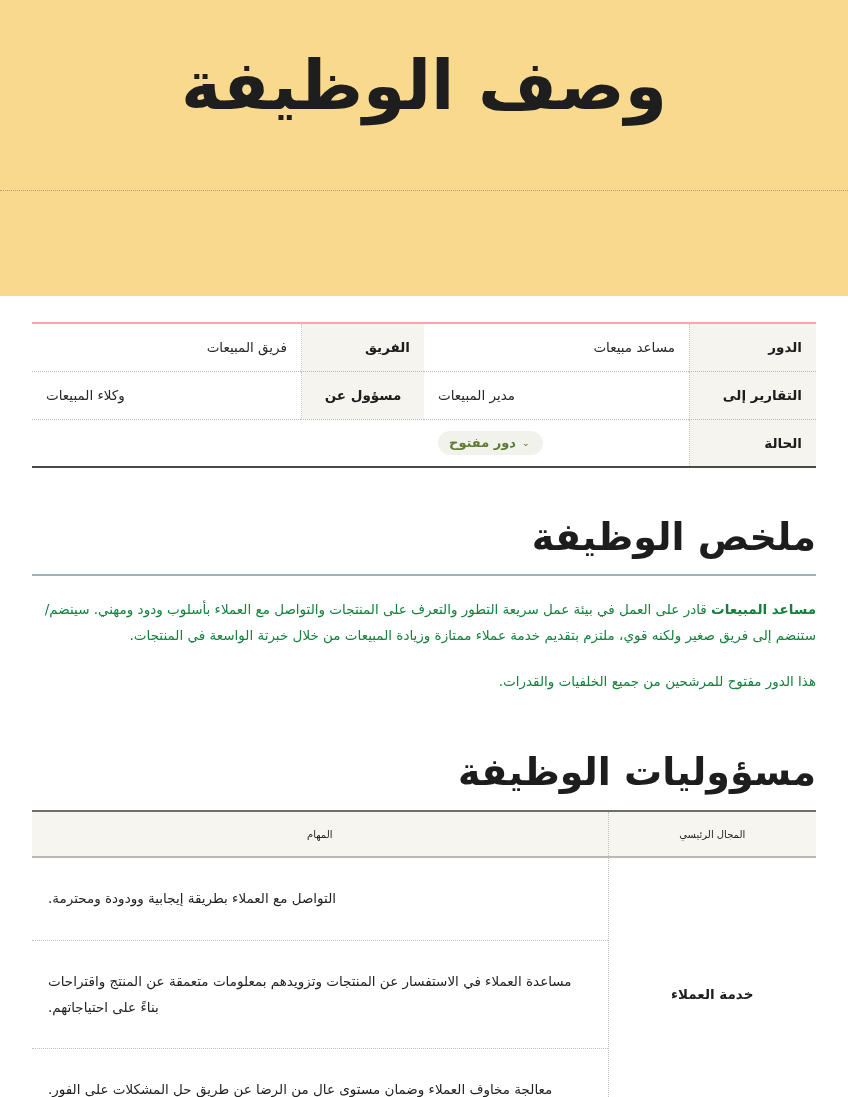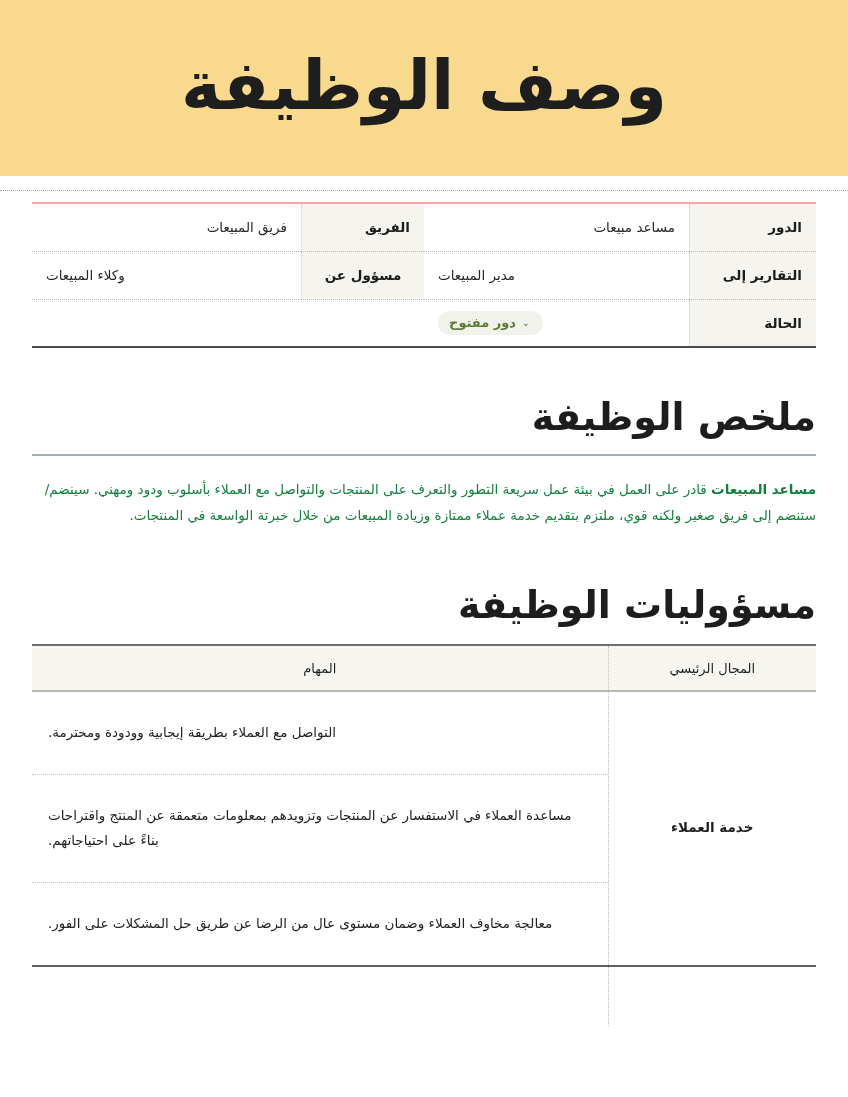--- a/index.html
+++ b/index.html
@@ -12,21 +12,21 @@
     height: 1097px;
     overflow: hidden;
     font-family: "DejaVu Sans", "Liberation Sans", sans-serif;
     color: #1d1d1d;
     direction: rtl;
   }
 
   
   .header-band {
     background: #f8d98d;
-    height: 176px;
+    height: 296px;
     position: relative;
     box-sizing: border-box;
   }
   .header-title {
     text-align: center;
     font-size: 68px;
     font-weight: bold;
     color: #1e1e1e;
     letter-spacing: 0px;
     line-height: 1;
@@ -151,21 +151,21 @@
   
   .resp-wrap { margin-top: 56px; }
   table.resp {
     width: 784px;
     border-collapse: collapse;
     table-layout: fixed;
     margin-top: 16px;
   }
   table.resp th {
     background: #f6f5f0;
-    font-size: 13px;
+    font-size: 10px;
     font-weight: normal;
     color: #1f1f1f;
     height: 46px;
     vertical-align: middle;
     padding: 0 32px;
     box-sizing: border-box;
     border-top: 2px solid #6e6e6e;
     border-bottom: 2px solid #b9b9b4;
     text-align: center;
   }
@@ -239,20 +239,21 @@
         <td class="val empty last"></td>
       </tr>
     </tbody>
   </table>
 
   <div class="summary-wrap">
     <h2 class="section-title">ملخص الوظيفة</h2>
     <hr class="section-rule">
     <div class="summary-body">
       <p><b>مساعد المبيعات</b><span> قادر على العمل في بيئة عمل سريعة التطور والتعرف على المنتجات والتواصل مع العملاء بأسلوب ودود ومهني. سينضم/ ستنضم إلى فريق صغير ولكنه قوي، ملتزم بتقديم خدمة عملاء ممتازة وزيادة المبيعات من خلال خبرتة الواسعة في المنتجات.</span></p>
+      <p>هذا الدور مفتوح للمرشحين من جميع الخلفيات والقدرات.</p>
     </div>
   </div>
 
   <div class="resp-wrap">
     <h2 class="section-title">مسؤوليات الوظيفة</h2>
 
     <table class="resp">
       <thead>
         <tr>
           <th class="col-area">المجال الرئيسي</th>

